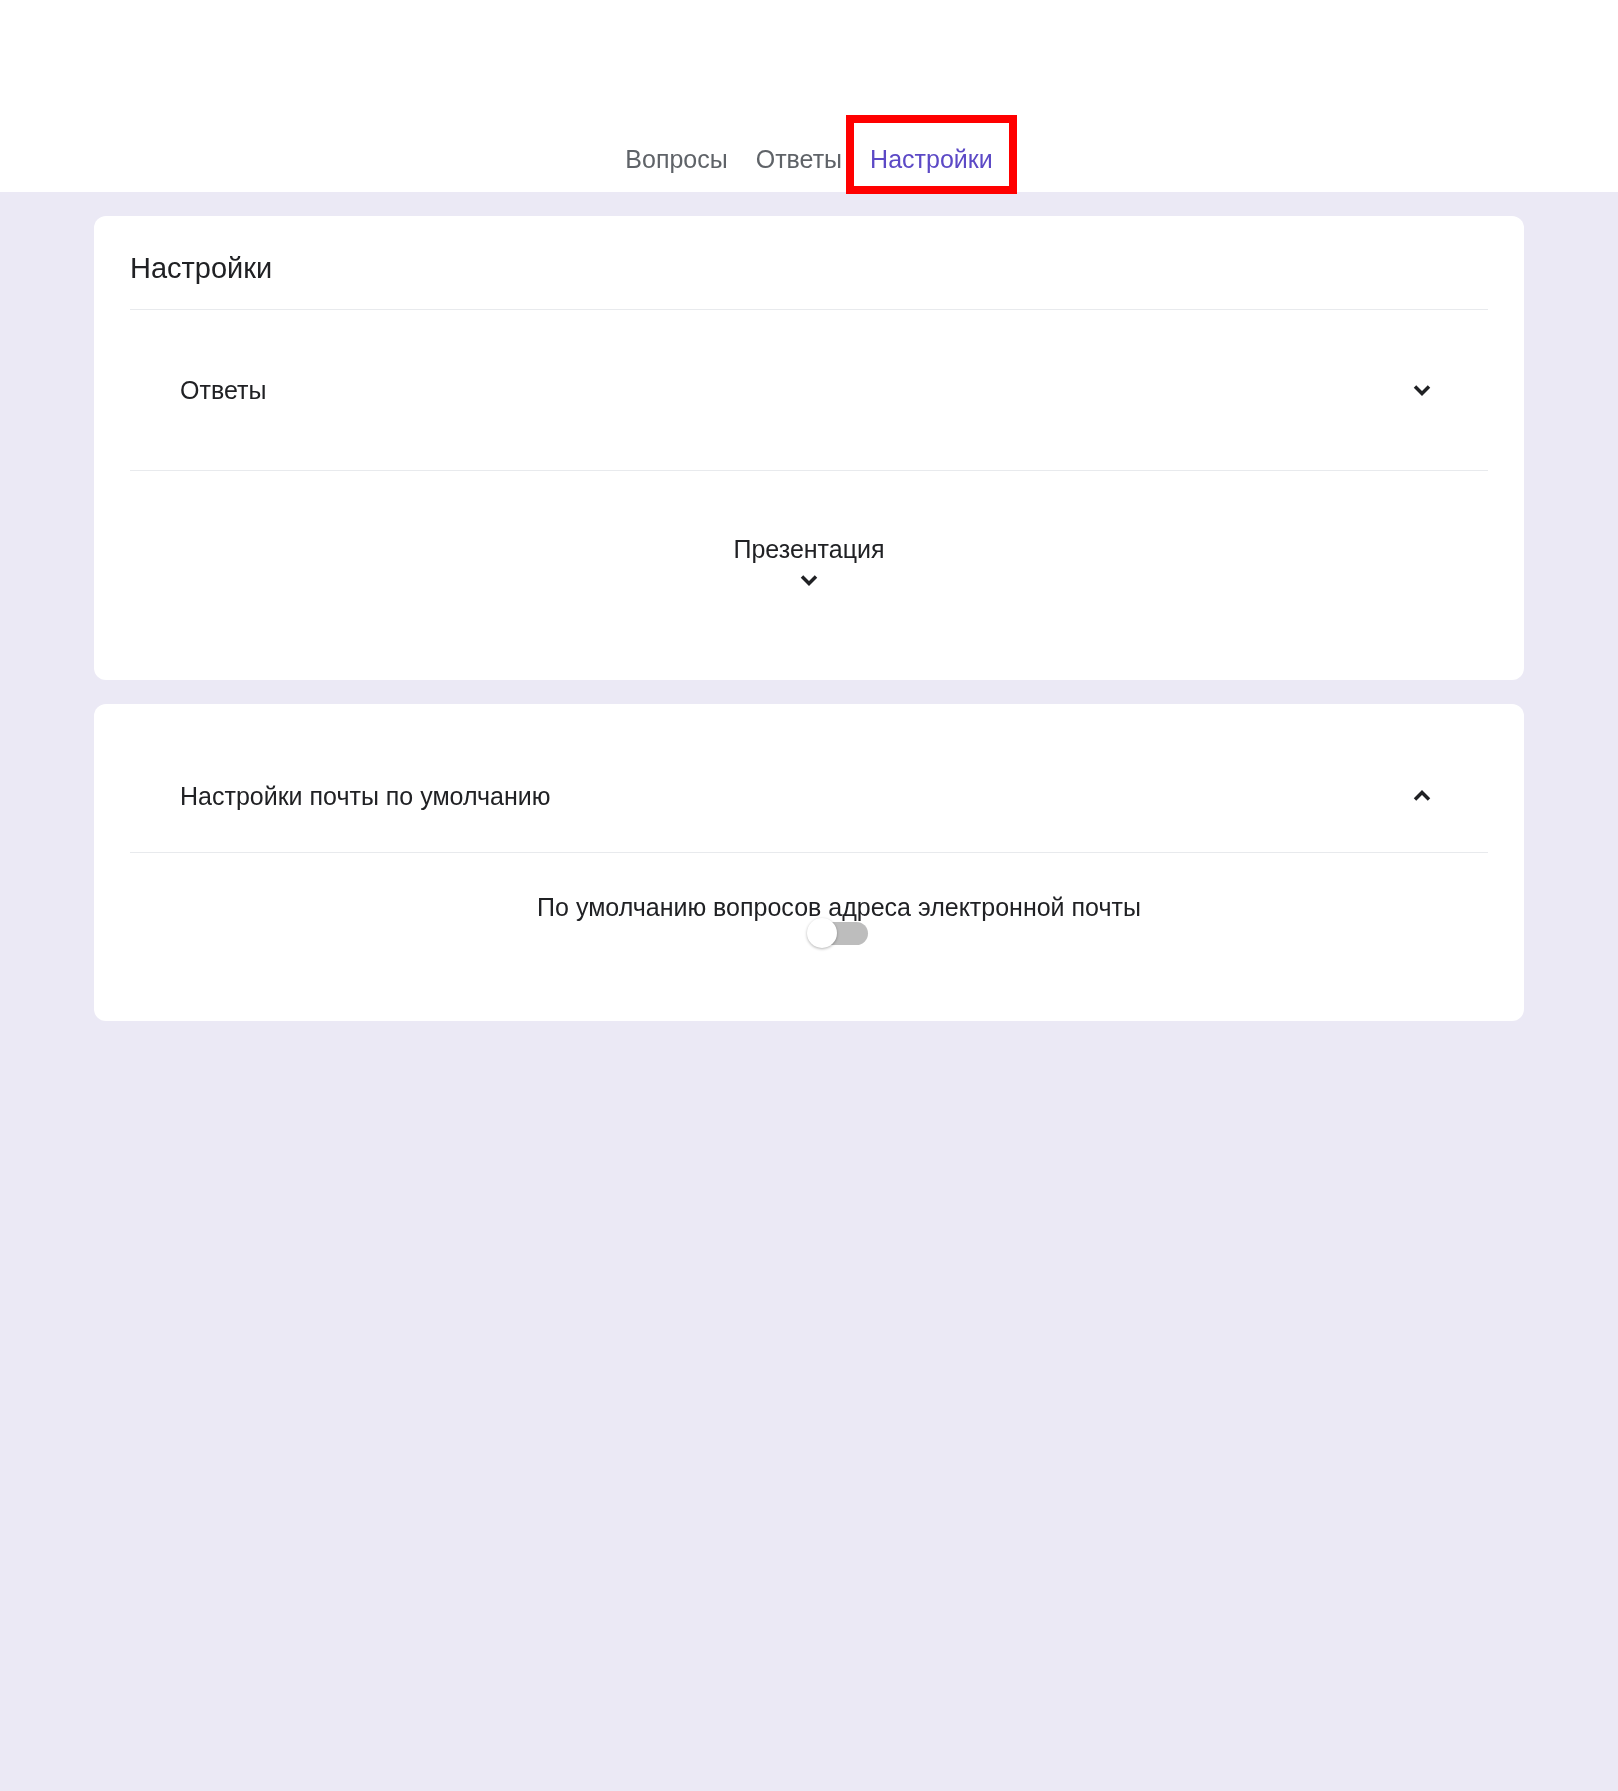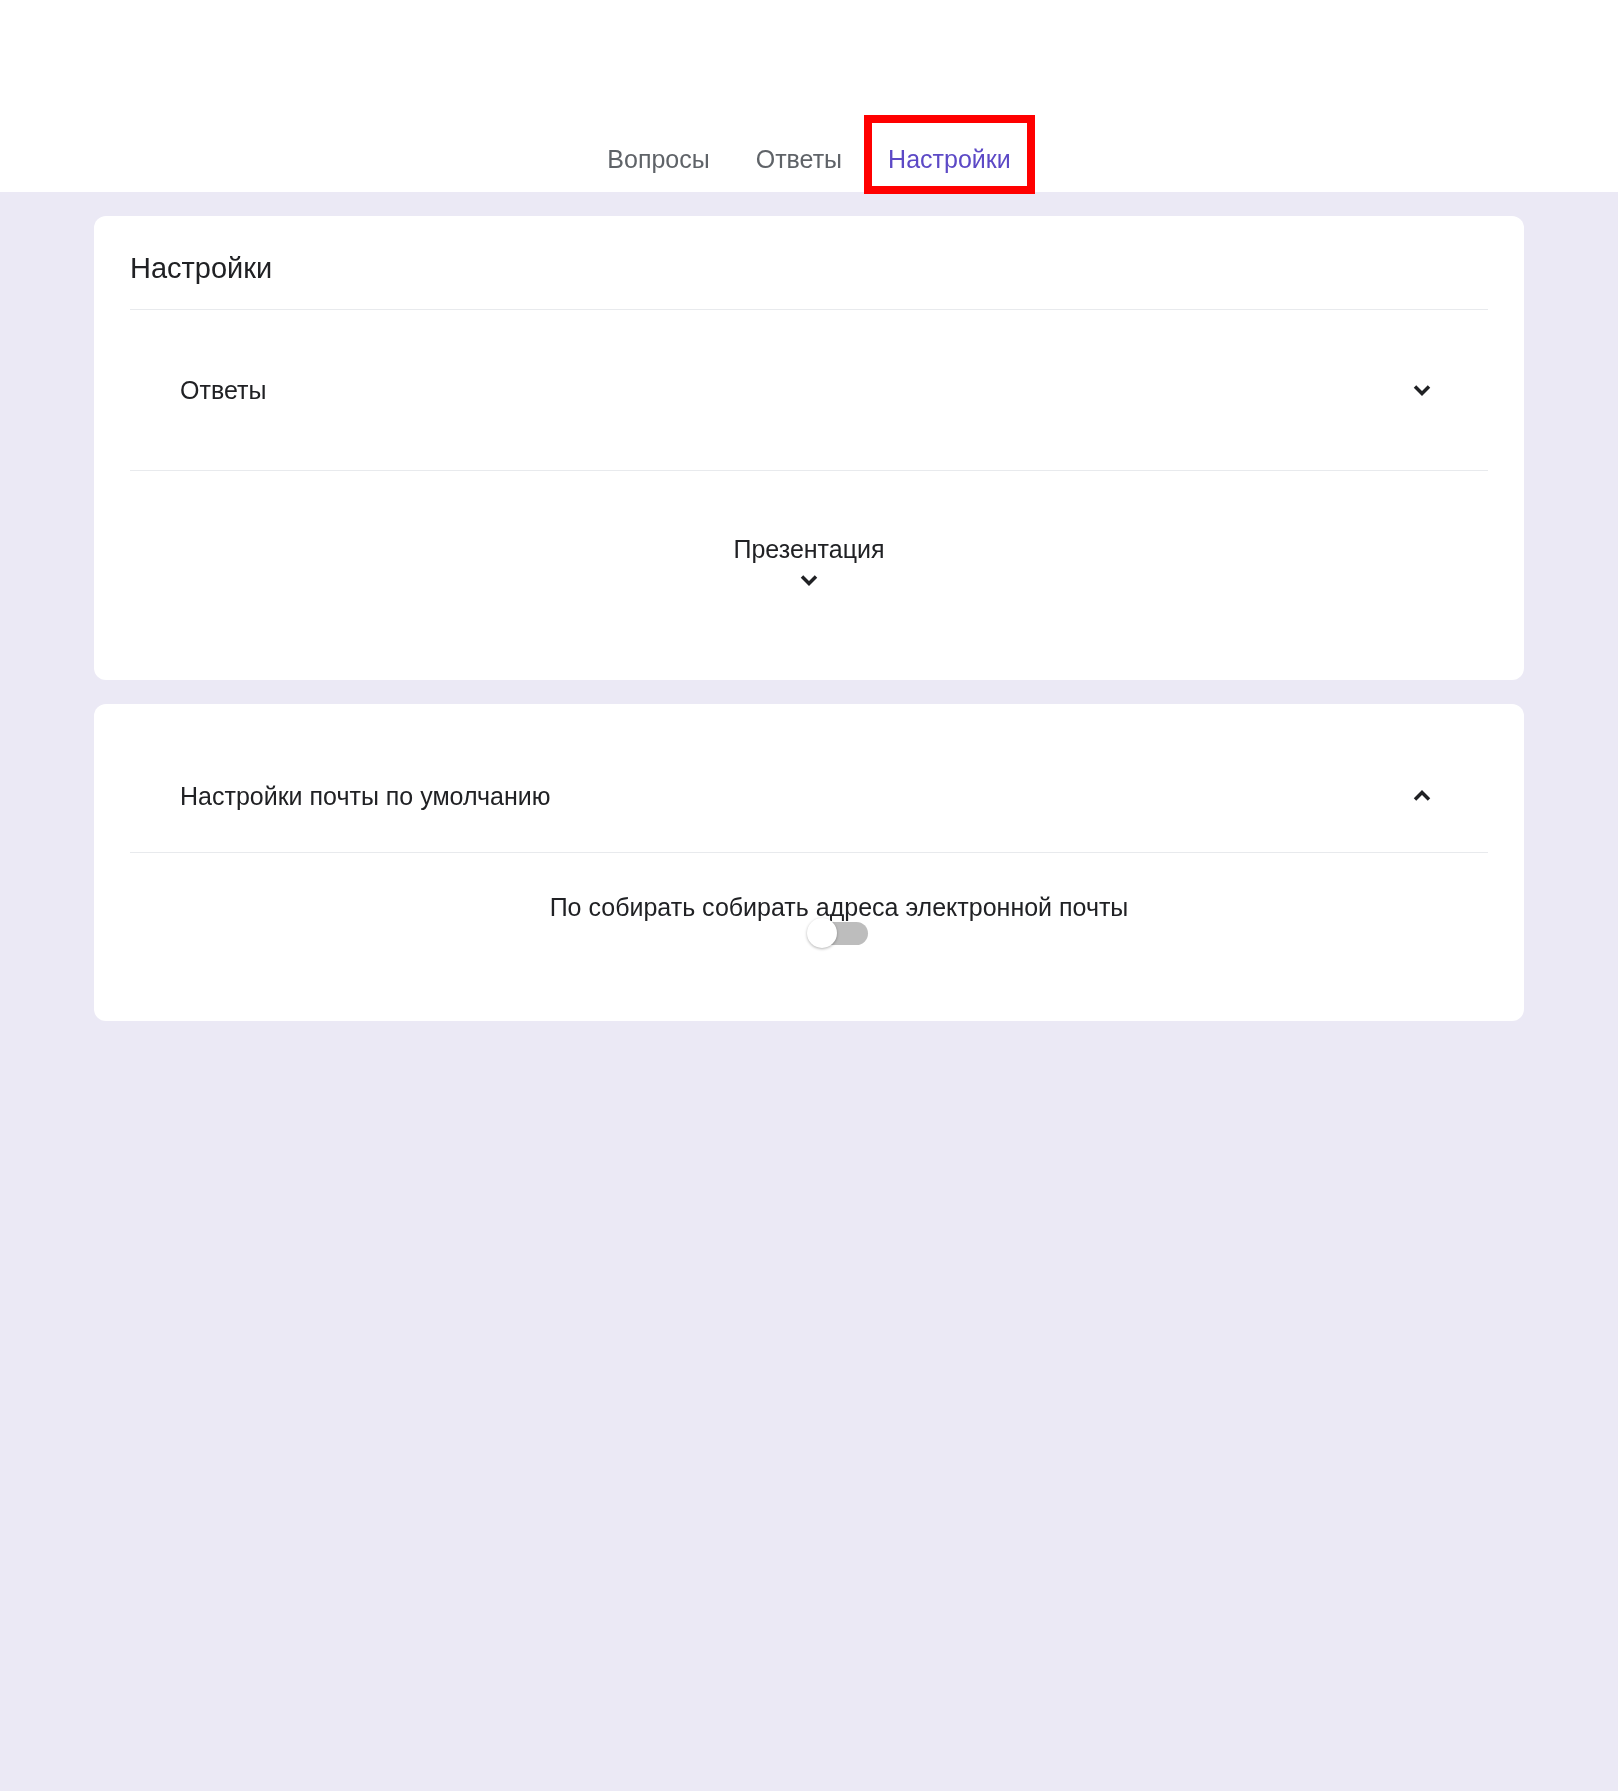--- a/index.html
+++ b/index.html
@@ -15,21 +15,21 @@
     }
     .top-area {
       background: #ffffff;
       height: 192px;
       display: flex;
       align-items: flex-end;
       justify-content: center;
     }
     .tabs {
       display: flex;
-      gap: 38px;
+      gap: 20px;
       padding-bottom: 8px;
       position: relative;
     }
     .tab {
       font-size: 25px;
       color: #5f6368;
       cursor: pointer;
       padding: 10px 4px;
       position: relative;
     }
@@ -174,21 +174,21 @@
     <div class="setting-row compact">
       <div class="setting-label">Настройки почты по умолчанию</div>
       <div class="chevron">
         <svg viewBox="0 0 24 24" fill="none" stroke="#202124" stroke-width="3">
           <polyline points="6 15 12 9 18 15"></polyline>
         </svg>
       </div>
     </div>
 
     <div class="setting-row sub">
-      <div class="setting-label">По собирать собирать адреса электронной почты</div>
+      <div class="setting-label">По умолчанию вопросов адреса электронной почты</div>
       <div class="toggle">
         <div class="toggle-knob"></div>
       </div>
     </div>
 
   </div>
 
 </div>
 
 </body></html>

